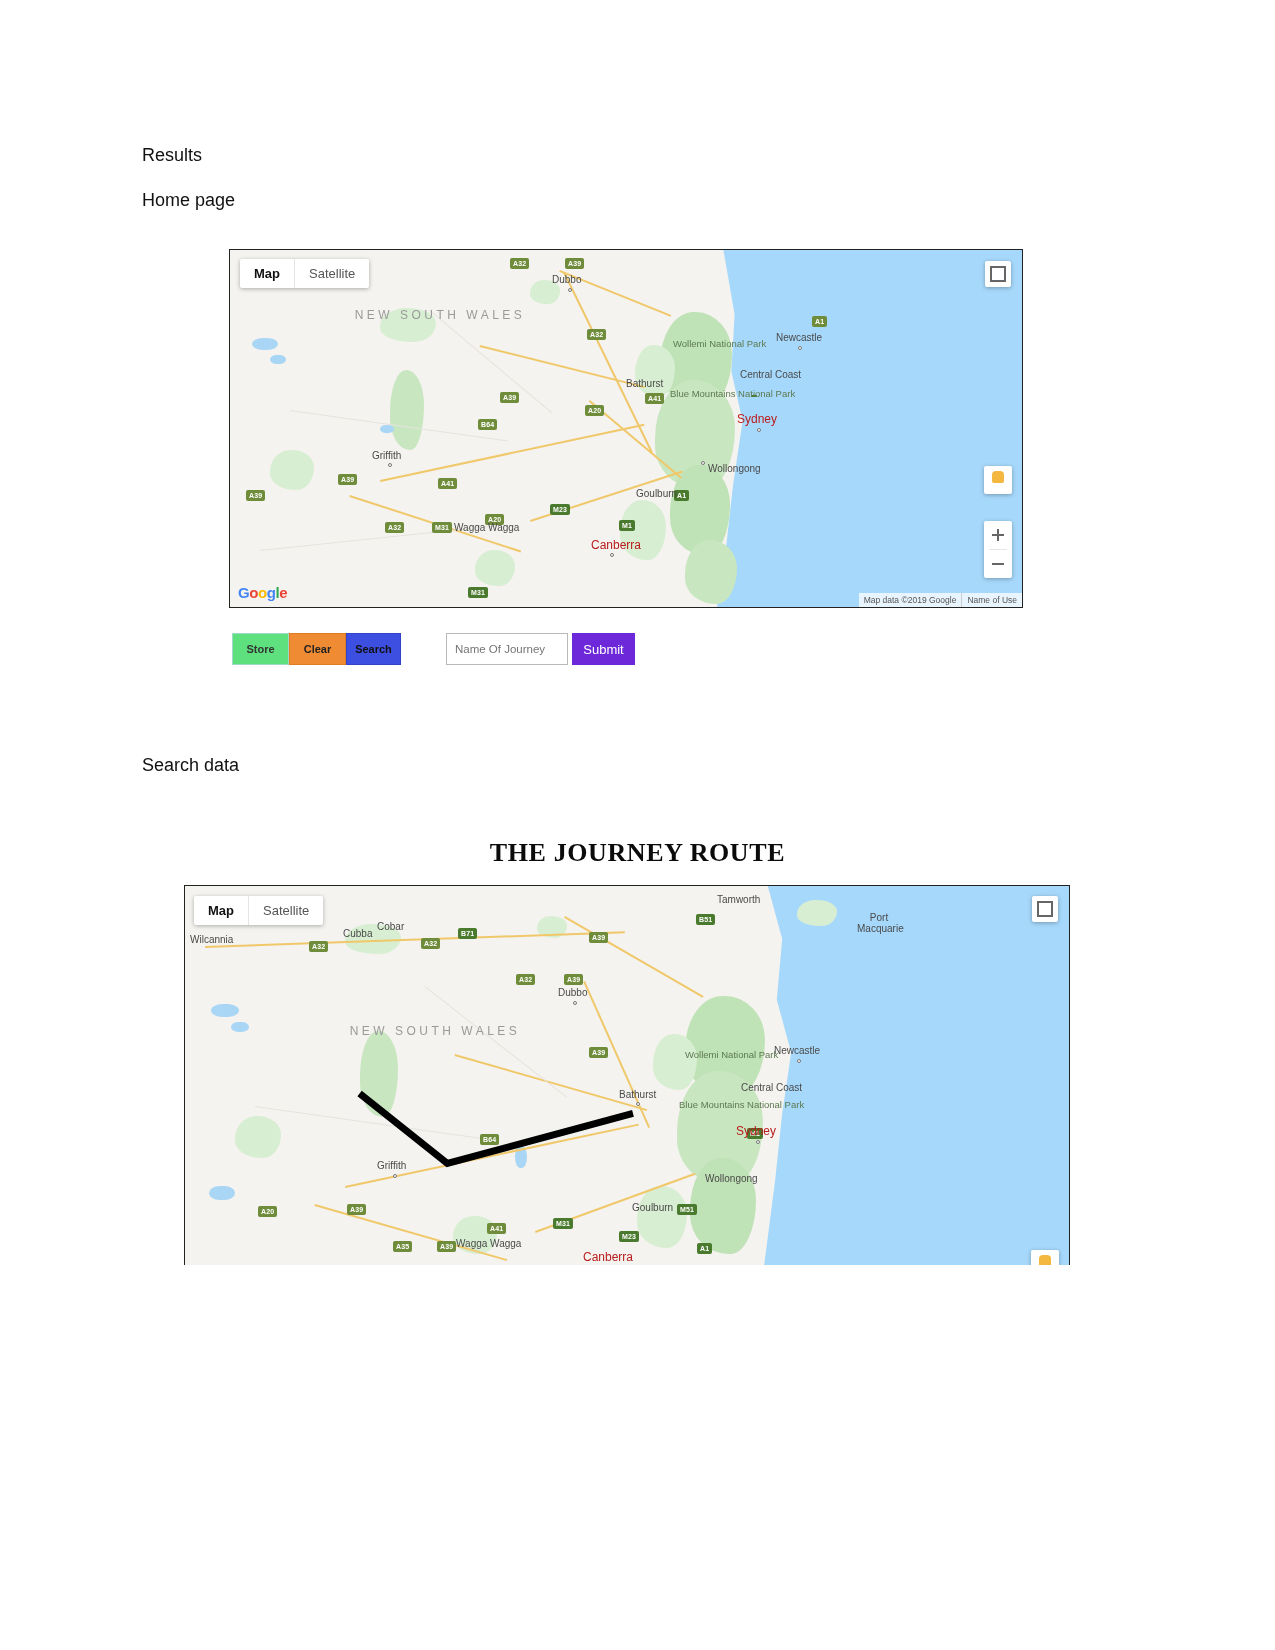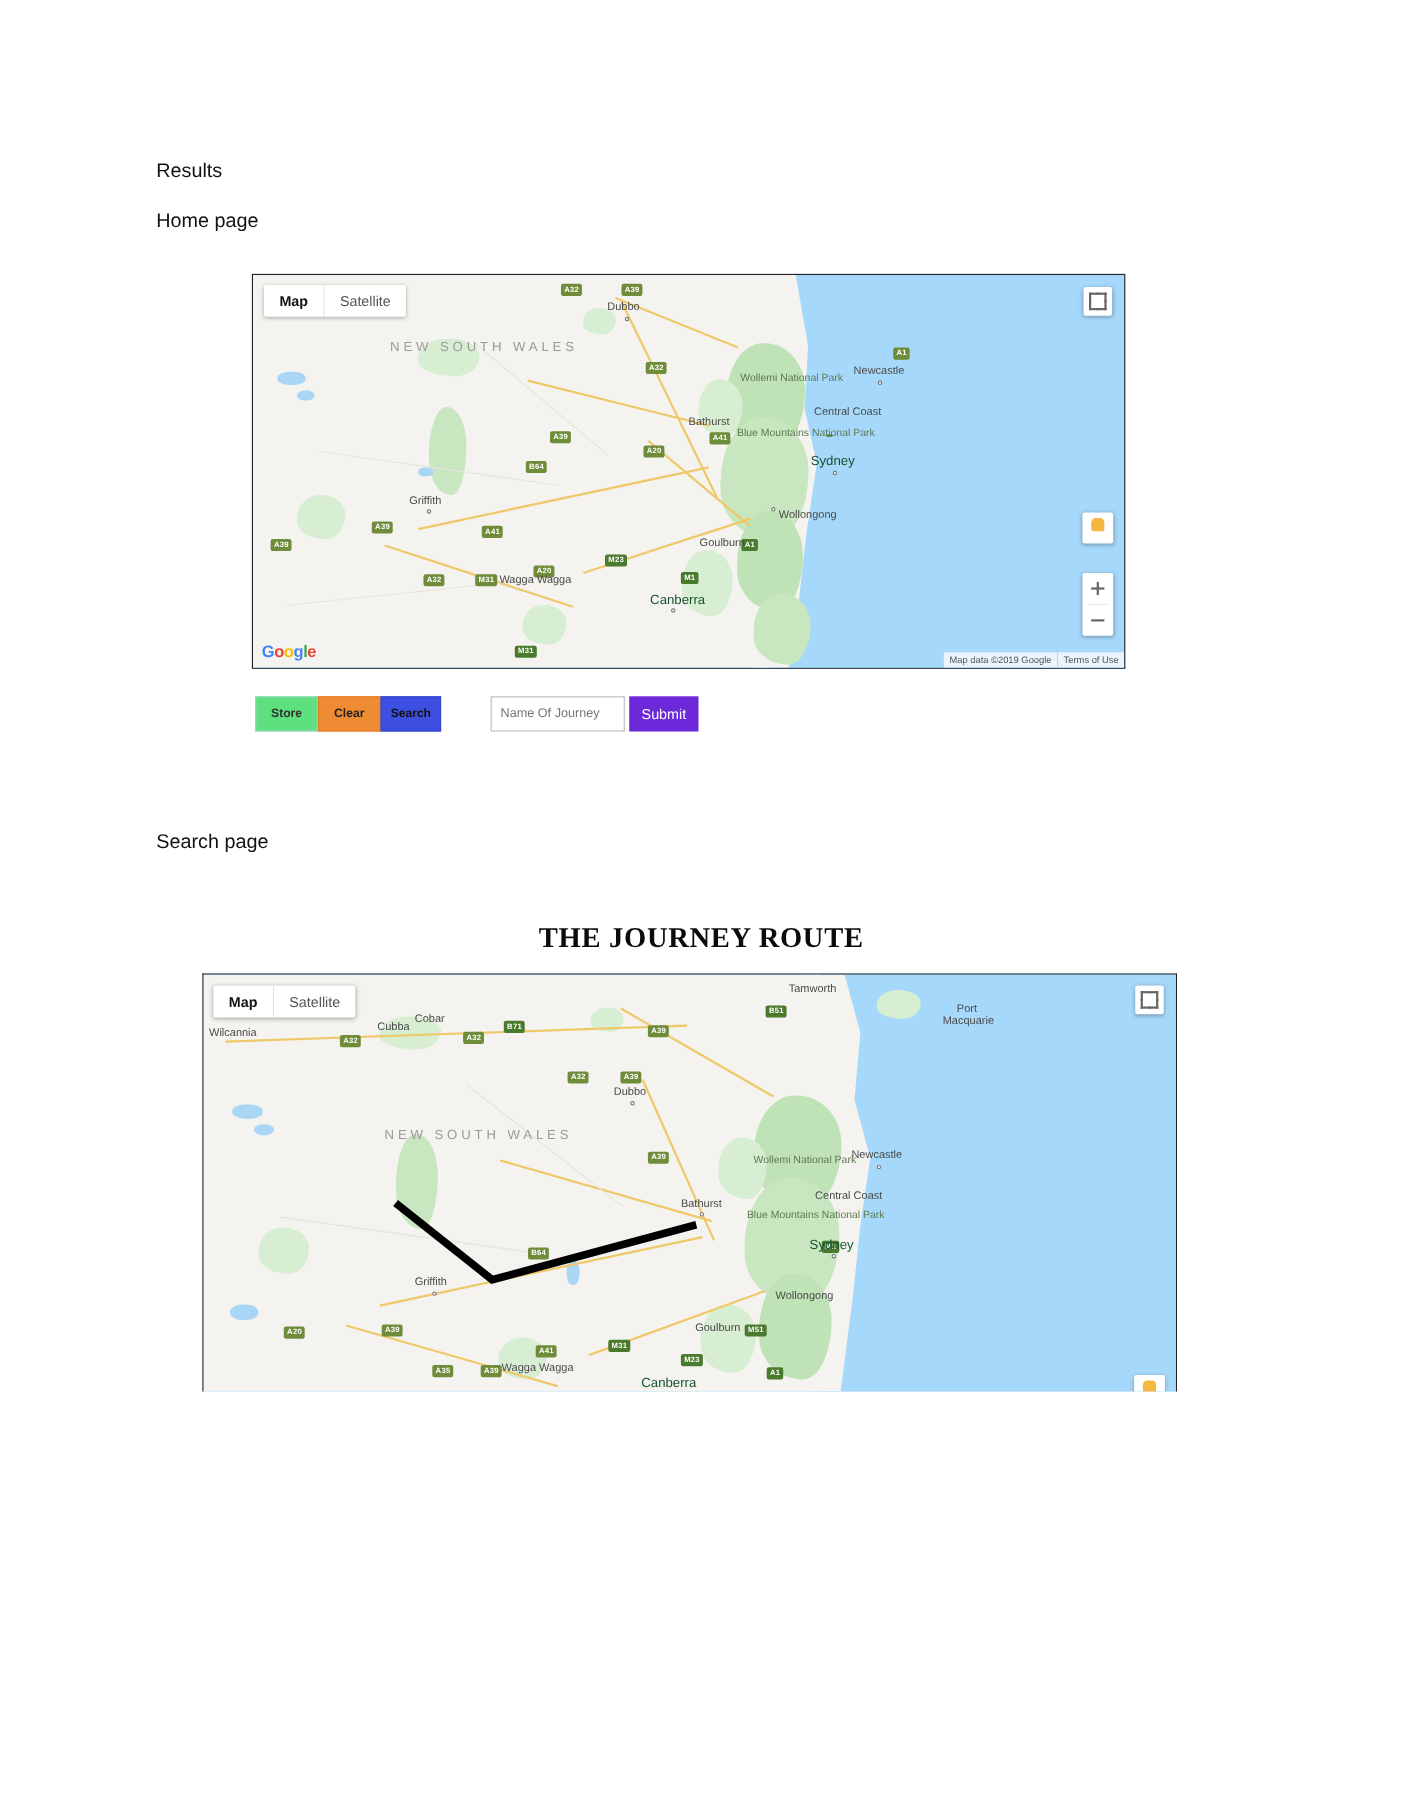--- a/index.html
+++ b/index.html
@@ -59,21 +59,21 @@
   
   .shield{
     position:absolute;background:#6e8c3a;color:#fff;border-radius:2px;
     font-size:7px;line-height:9px;padding:1px 3px;font-weight:bold;
     letter-spacing:.2px;white-space:nowrap;
   }
   .shield.m{background:#4a7a2d;}
 
   
   .place{position:absolute;font-size:10px;color:#4a4a4a;white-space:nowrap;text-align:right;}
-  .place.big{font-size:12px;color:#14532d;font-weight:500;}
+  .place.big{font-size:12px;color:#b91c1c;font-weight:500;}
   .place.state{
     font-size:12px;color:#9a9a9a;letter-spacing:3.5px;font-weight:500;
     text-align:center;
   }
   .place.park-lbl{font-size:9.5px;color:#5d7a52;text-align:right;line-height:11px;}
   .dot{
     position:absolute;width:4px;height:4px;border:1px solid #777;border-radius:50%;
     background:#fff;box-sizing:border-box;
   }
 
@@ -142,21 +142,21 @@
   
   .route-svg{position:absolute;inset:0;z-index:20;pointer-events:none;}
 </style>
 </head>
 <body>
 
 <div class="doc">
 
   <div class="para p-results">Results</div>
   <div class="para p-home">Home page</div>
-  <div class="para p-search">Search page</div>
+  <div class="para p-search">Search data</div>
   <div class="route-heading">THE JOURNEY ROUTE</div>
 
   <div class="map" style="left:229px;top:249px;width:794px;height:359px;">
     <div class="map-inner">
 
       <div class="land" style="width:470px;"></div>
       <div class="sea" style="width:330px;"></div>
 
       <div class="coast" style="left:455px;top:0;width:80px;clip-path:polygon(0 0,48% 0,62% 18%,58% 34%,72% 48%,60% 66%,52% 82%,40% 100%,0 100%);"></div>
 
@@ -248,21 +248,21 @@
         <div class="zoom-sep"></div>
         <div class="zoom-btn minus"></div>
       </div>
 
       <div class="gmark" style="left:8px;bottom:6px;">
         <span>G</span><span>o</span><span>o</span><span>g</span><span>l</span><span>e</span>
       </div>
 
       <div class="attrib">
         <span>Map data ©2019 Google</span>
-        <span>Terms of Use</span>
+        <span>Name of Use</span>
       </div>
     </div>
   </div>
 
   <div style="position:absolute;left:232px;top:633px;width:600px;height:34px;padding-left:41px;">
     <button style="position:absolute;left:0;top:0;width:57px;height:32px;background:#5ee07f;border:1px solid #9fd8c8;
              font-size:11px;font-weight:bold;color:#333;font-family:'Liberation Sans',sans-serif;cursor:pointer;">Store</button>
     <button style="position:absolute;left:57px;top:0;width:57px;height:32px;background:#ef8b33;border:1px solid #e07c22;
              font-size:11px;font-weight:bold;color:#222;font-family:'Liberation Sans',sans-serif;cursor:pointer;">Clear</button>
     <button style="position:absolute;left:114px;top:0;width:55px;height:32px;background:#3d4fe0;border:1px solid #3344cc;

